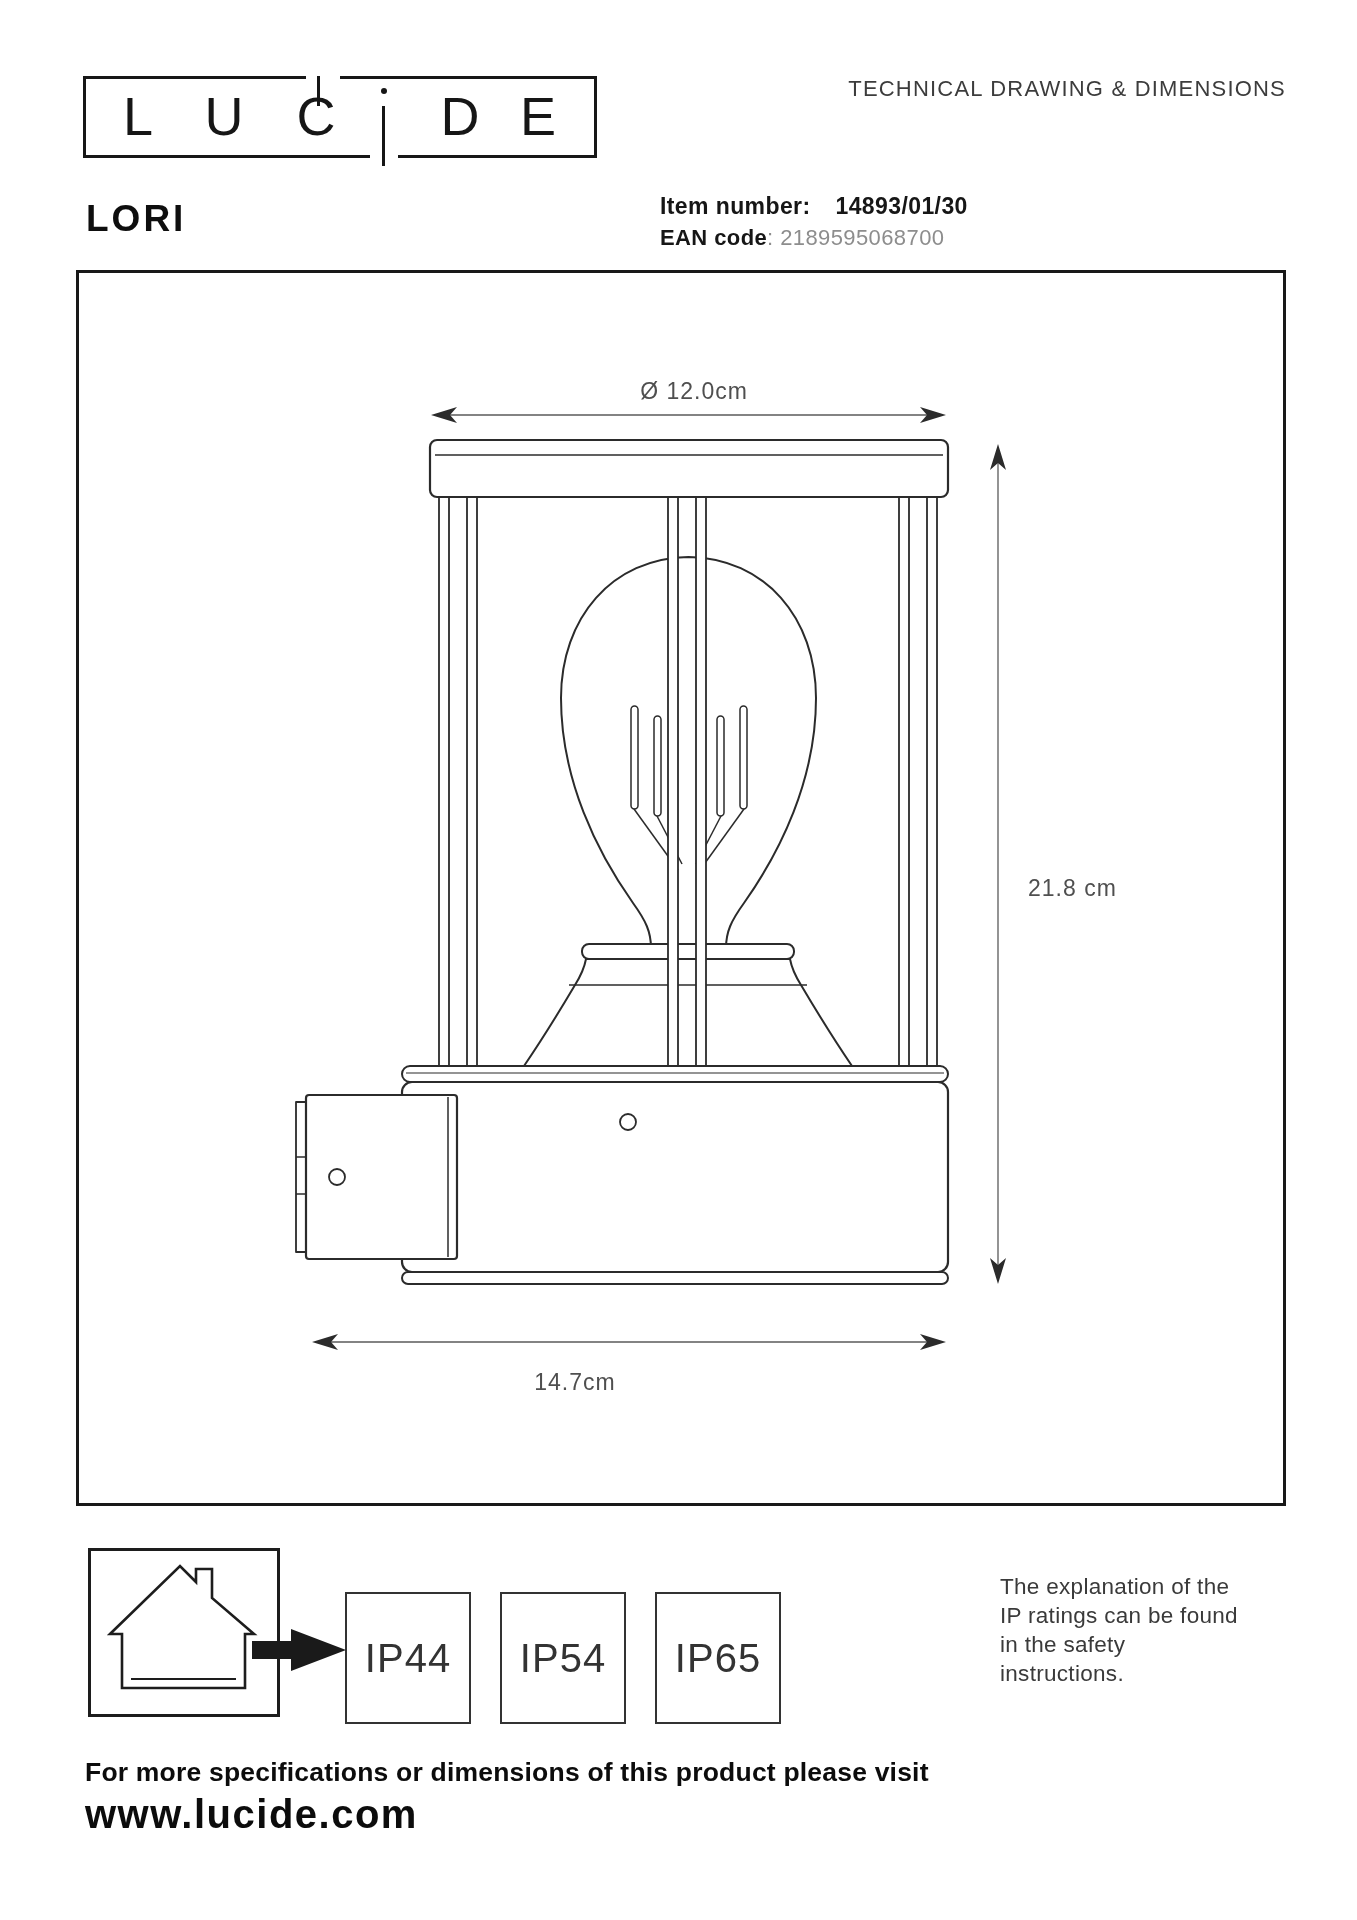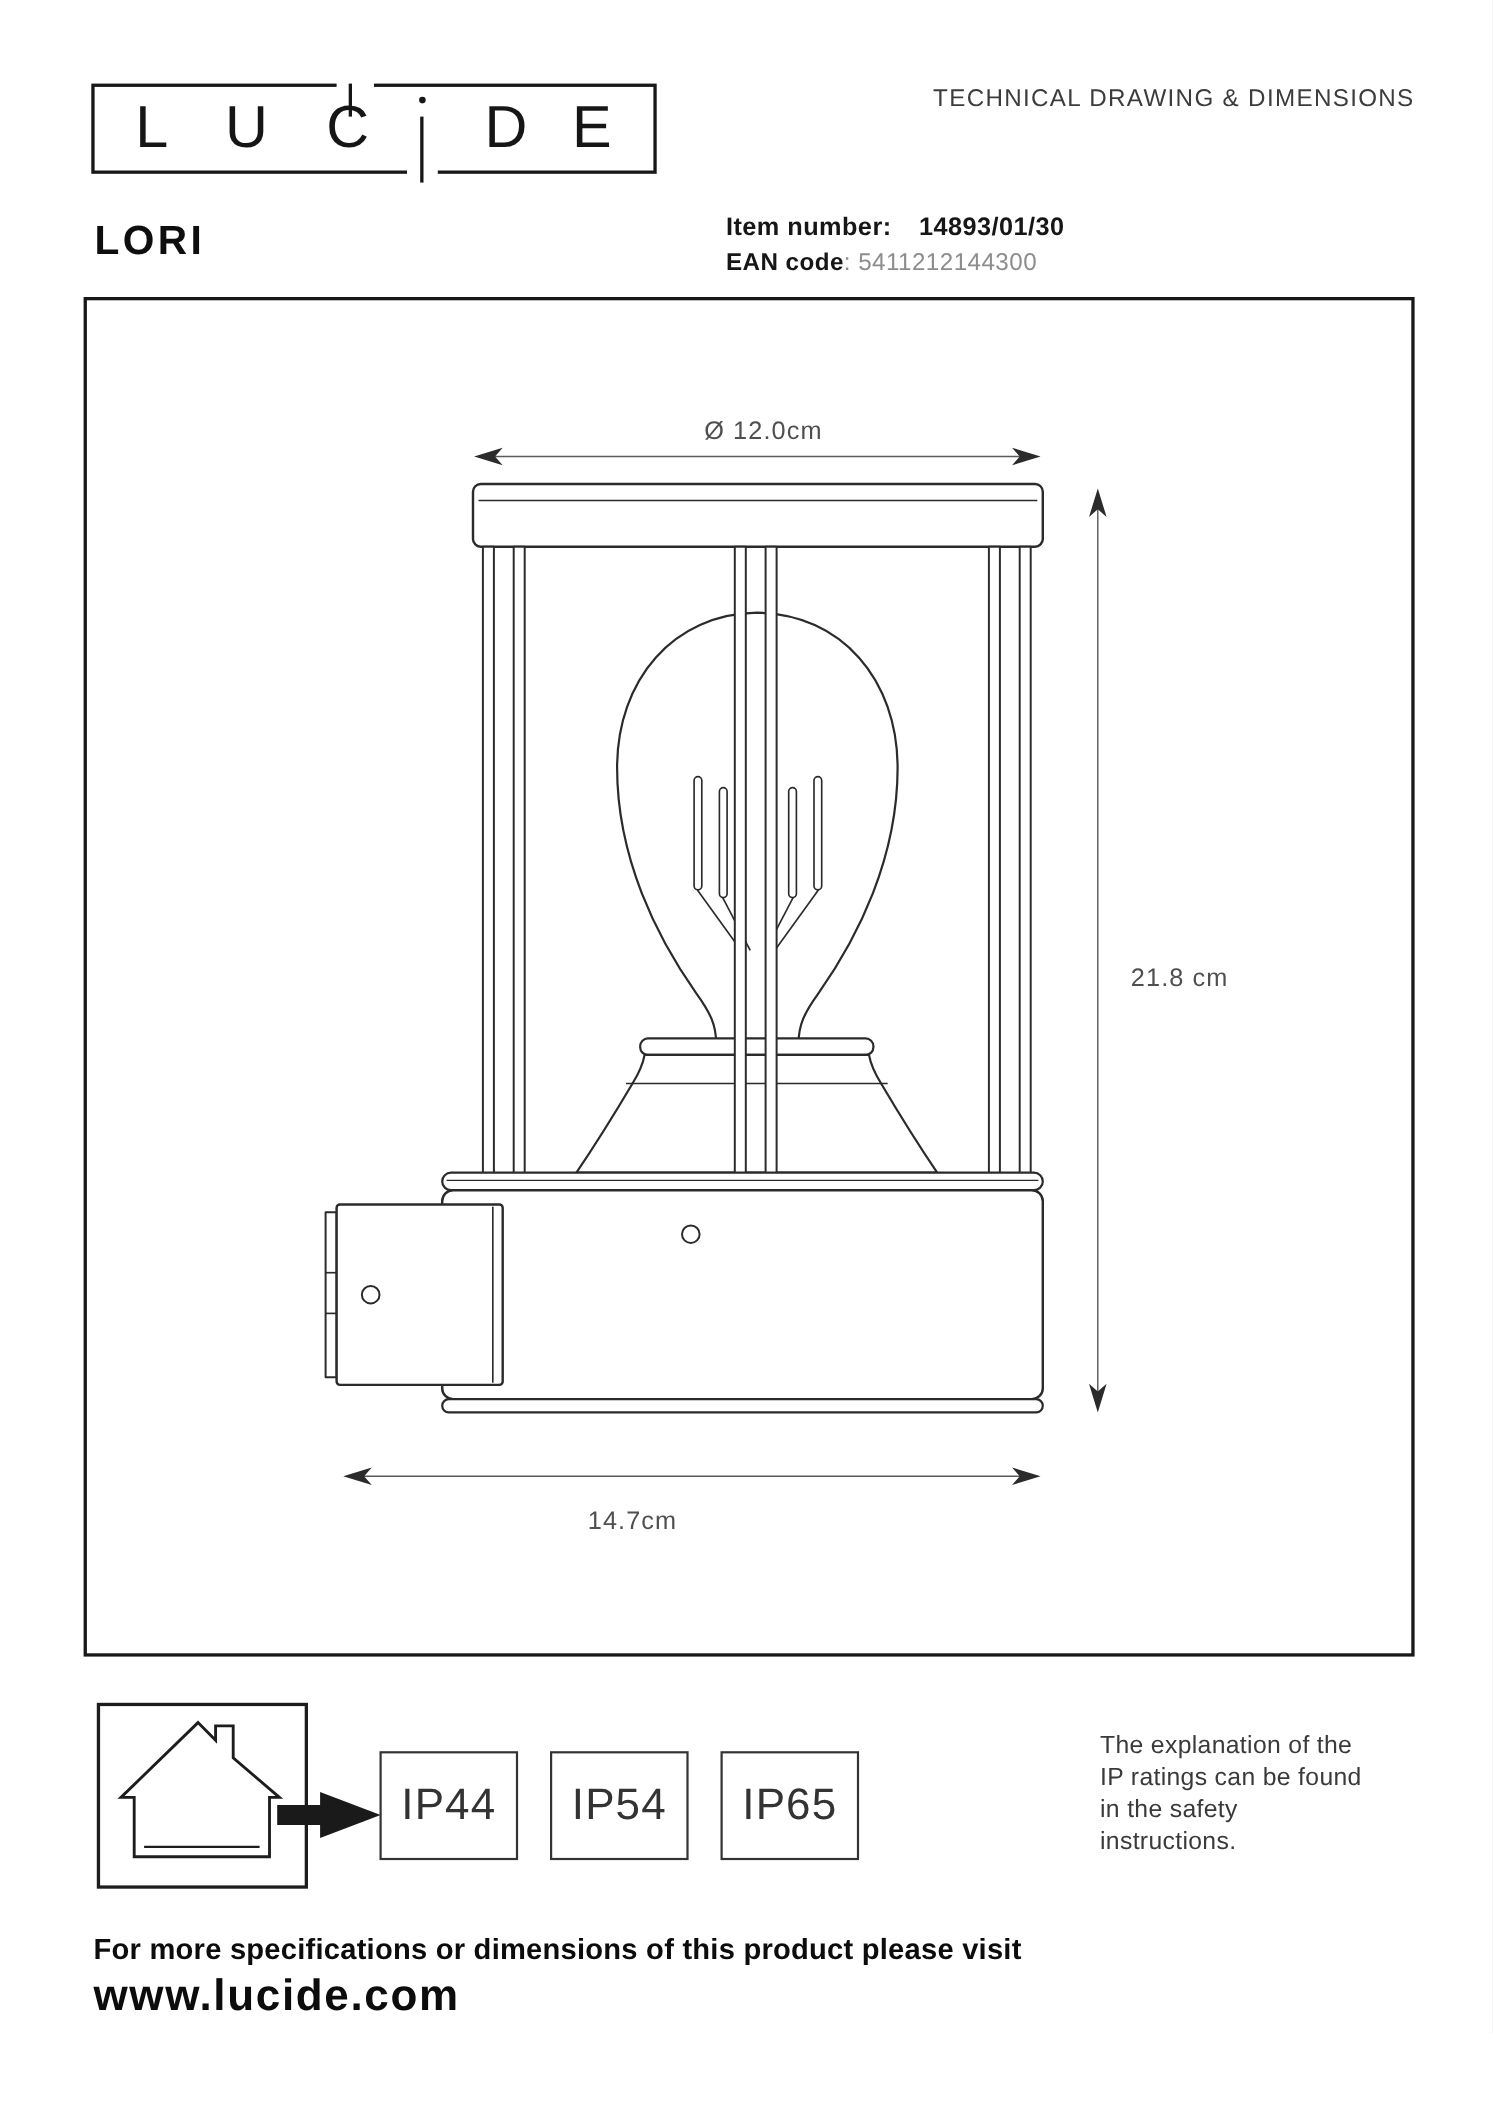--- a/index.html
+++ b/index.html
@@ -30,21 +30,21 @@
   
   .frame{
     left:76px;top:270px;width:1210px;height:1236px;border:3px solid #181818;
     box-sizing:border-box;background:#fff;
   }
   .house-frame{
     left:88px;top:1548px;width:192px;height:169px;border:3px solid #1d1d1d;
     box-sizing:border-box;background:#fff;
   }
   .ip-badge{
-    top:1592px;width:126px;height:99px;border:2px solid #333333;box-sizing:border-box;
+    top:1592px;width:126px;height:132px;border:2px solid #333333;box-sizing:border-box;
     display:flex;align-items:center;justify-content:center;
     font-size:40px;color:#333333;letter-spacing:1px;background:#fff;
   }
   .ip-note{left:1000px;font-size:22.5px;color:#3a3a3a;letter-spacing:0.3px;}
   
   .footer-note{left:85px;top:1757px;font-size:26.5px;font-weight:700;color:#0c0c0c;letter-spacing:0.2px;}
   .site-url{left:85px;top:1792px;font-size:40px;font-weight:700;color:#0c0c0c;letter-spacing:1.5px;cursor:pointer;}
   
   .overlay{left:0;top:0;width:1357px;height:1920px;pointer-events:none;}
   .overlay text{
@@ -70,21 +70,21 @@
   <div class="abs logo-stroke" style="left:317px;top:76px;width:3px;height:30px"></div>
   <div class="abs logo-stroke" style="left:381px;top:88px;width:6px;height:6px;border-radius:50%"></div>
   <div class="abs logo-stroke" style="left:382px;top:106px;width:3px;height:60px"></div>
 
   <div class="abs doc-title">TECHNICAL DRAWING &amp; DIMENSIONS</div>
   <div class="abs product-name">LORI</div>
   <div class="abs item-line">
     <span>Item number:</span><span class="val">14893/01/30</span>
   </div>
   <div class="abs ean-line">
-    <span class="lbl">EAN code</span><span class="muted">: </span><span class="muted">5411212144300</span>
+    <span class="lbl">EAN code</span><span class="muted">: </span><span class="muted">2189595068700</span>
   </div>
 
   <div class="abs frame"></div>
 
   <div class="abs house-frame"></div>
   <div class="abs ip-badge" style="left:345px">IP44</div>
   <div class="abs ip-badge" style="left:500px">IP54</div>
   <div class="abs ip-badge" style="left:655px">IP65</div>
 
   <div class="abs ip-note" style="top:1574px">The explanation of the</div>

